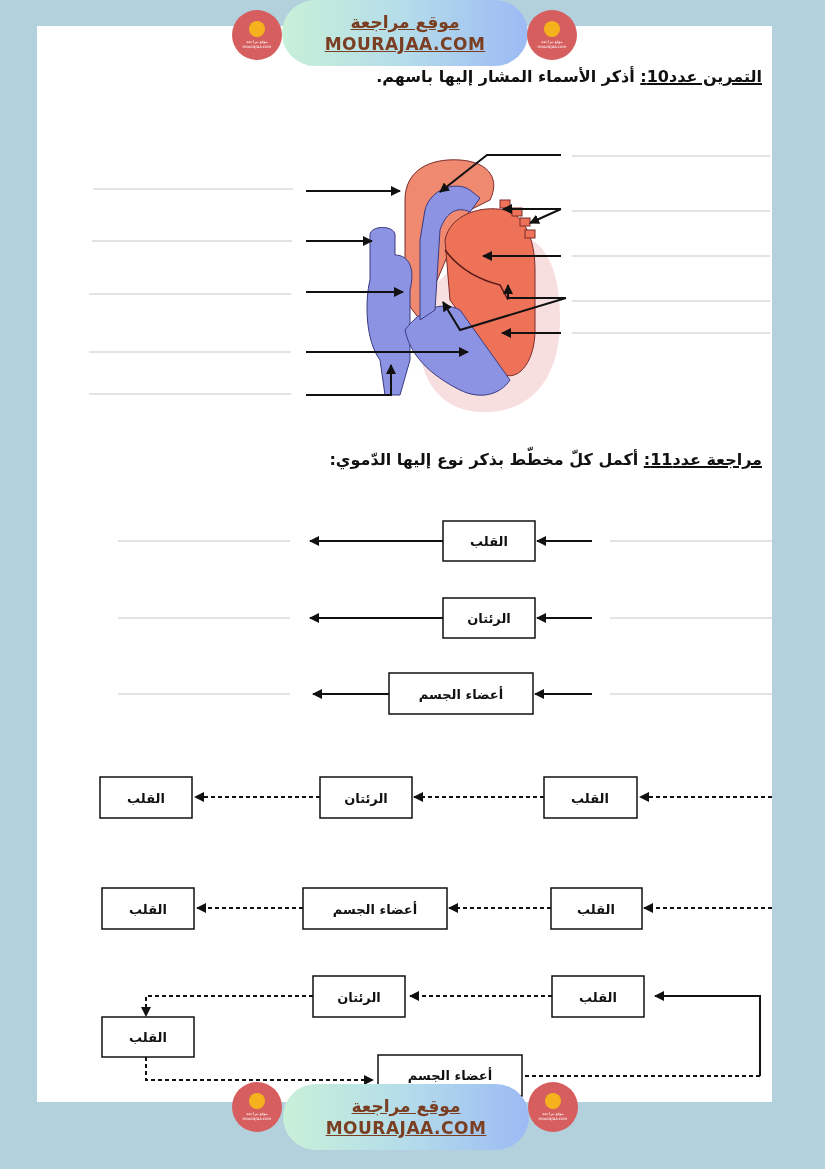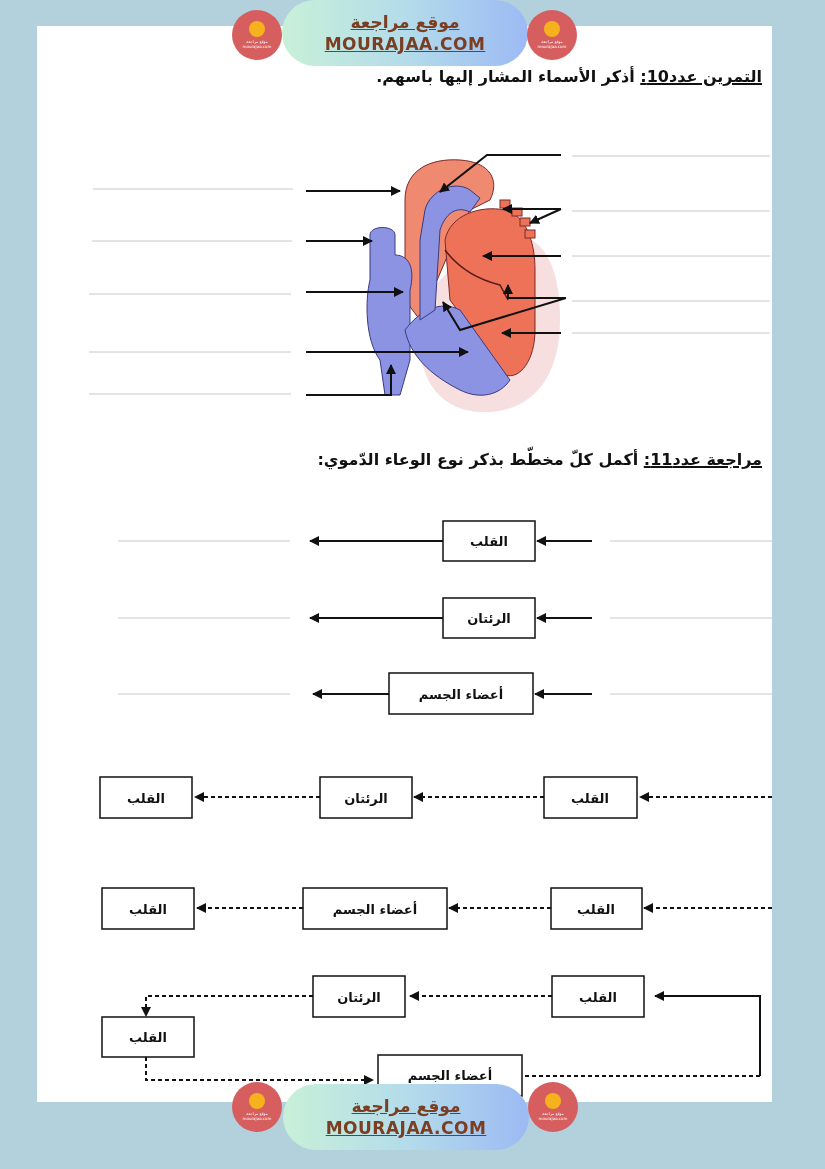--- a/index.html
+++ b/index.html
@@ -97,21 +97,21 @@
     <line x1="561" y1="209" x2="530" y2="223"></line>
     <line x1="561" y1="256" x2="483" y2="256"></line>
     <polyline points="566,298 508,298 508,285"></polyline>
     <polyline points="566,298 460,330 443,302"></polyline>
     <line x1="561" y1="333" x2="502" y2="333"></line>
   </g>
 </svg>
 
 <div class="heading" style="right:63px;top:450px;">
   <span class="ul">مراجعة عدد11:</span>
-  <span>أكمل كلّ مخطّط بذكر نوع الوعاء الدّموي:</span>
+  <span>أكمل كلّ مخطّط بذكر نوع إليها الدّموي:</span>
 </div>
 
 <svg style="position:absolute;left:0;top:500px;" width="825" height="600" viewBox="0 500 825 600">
   <defs>
     <marker id="fa" viewBox="0 0 10 10" refX="9" refY="5" markerWidth="5" markerHeight="5" orient="auto">
       <path d="M0,0 L10,5 L0,10 z" fill="#111"></path>
     </marker>
   </defs>
   <g font-size="13" font-weight="bold" fill="#111" text-anchor="middle">
 

